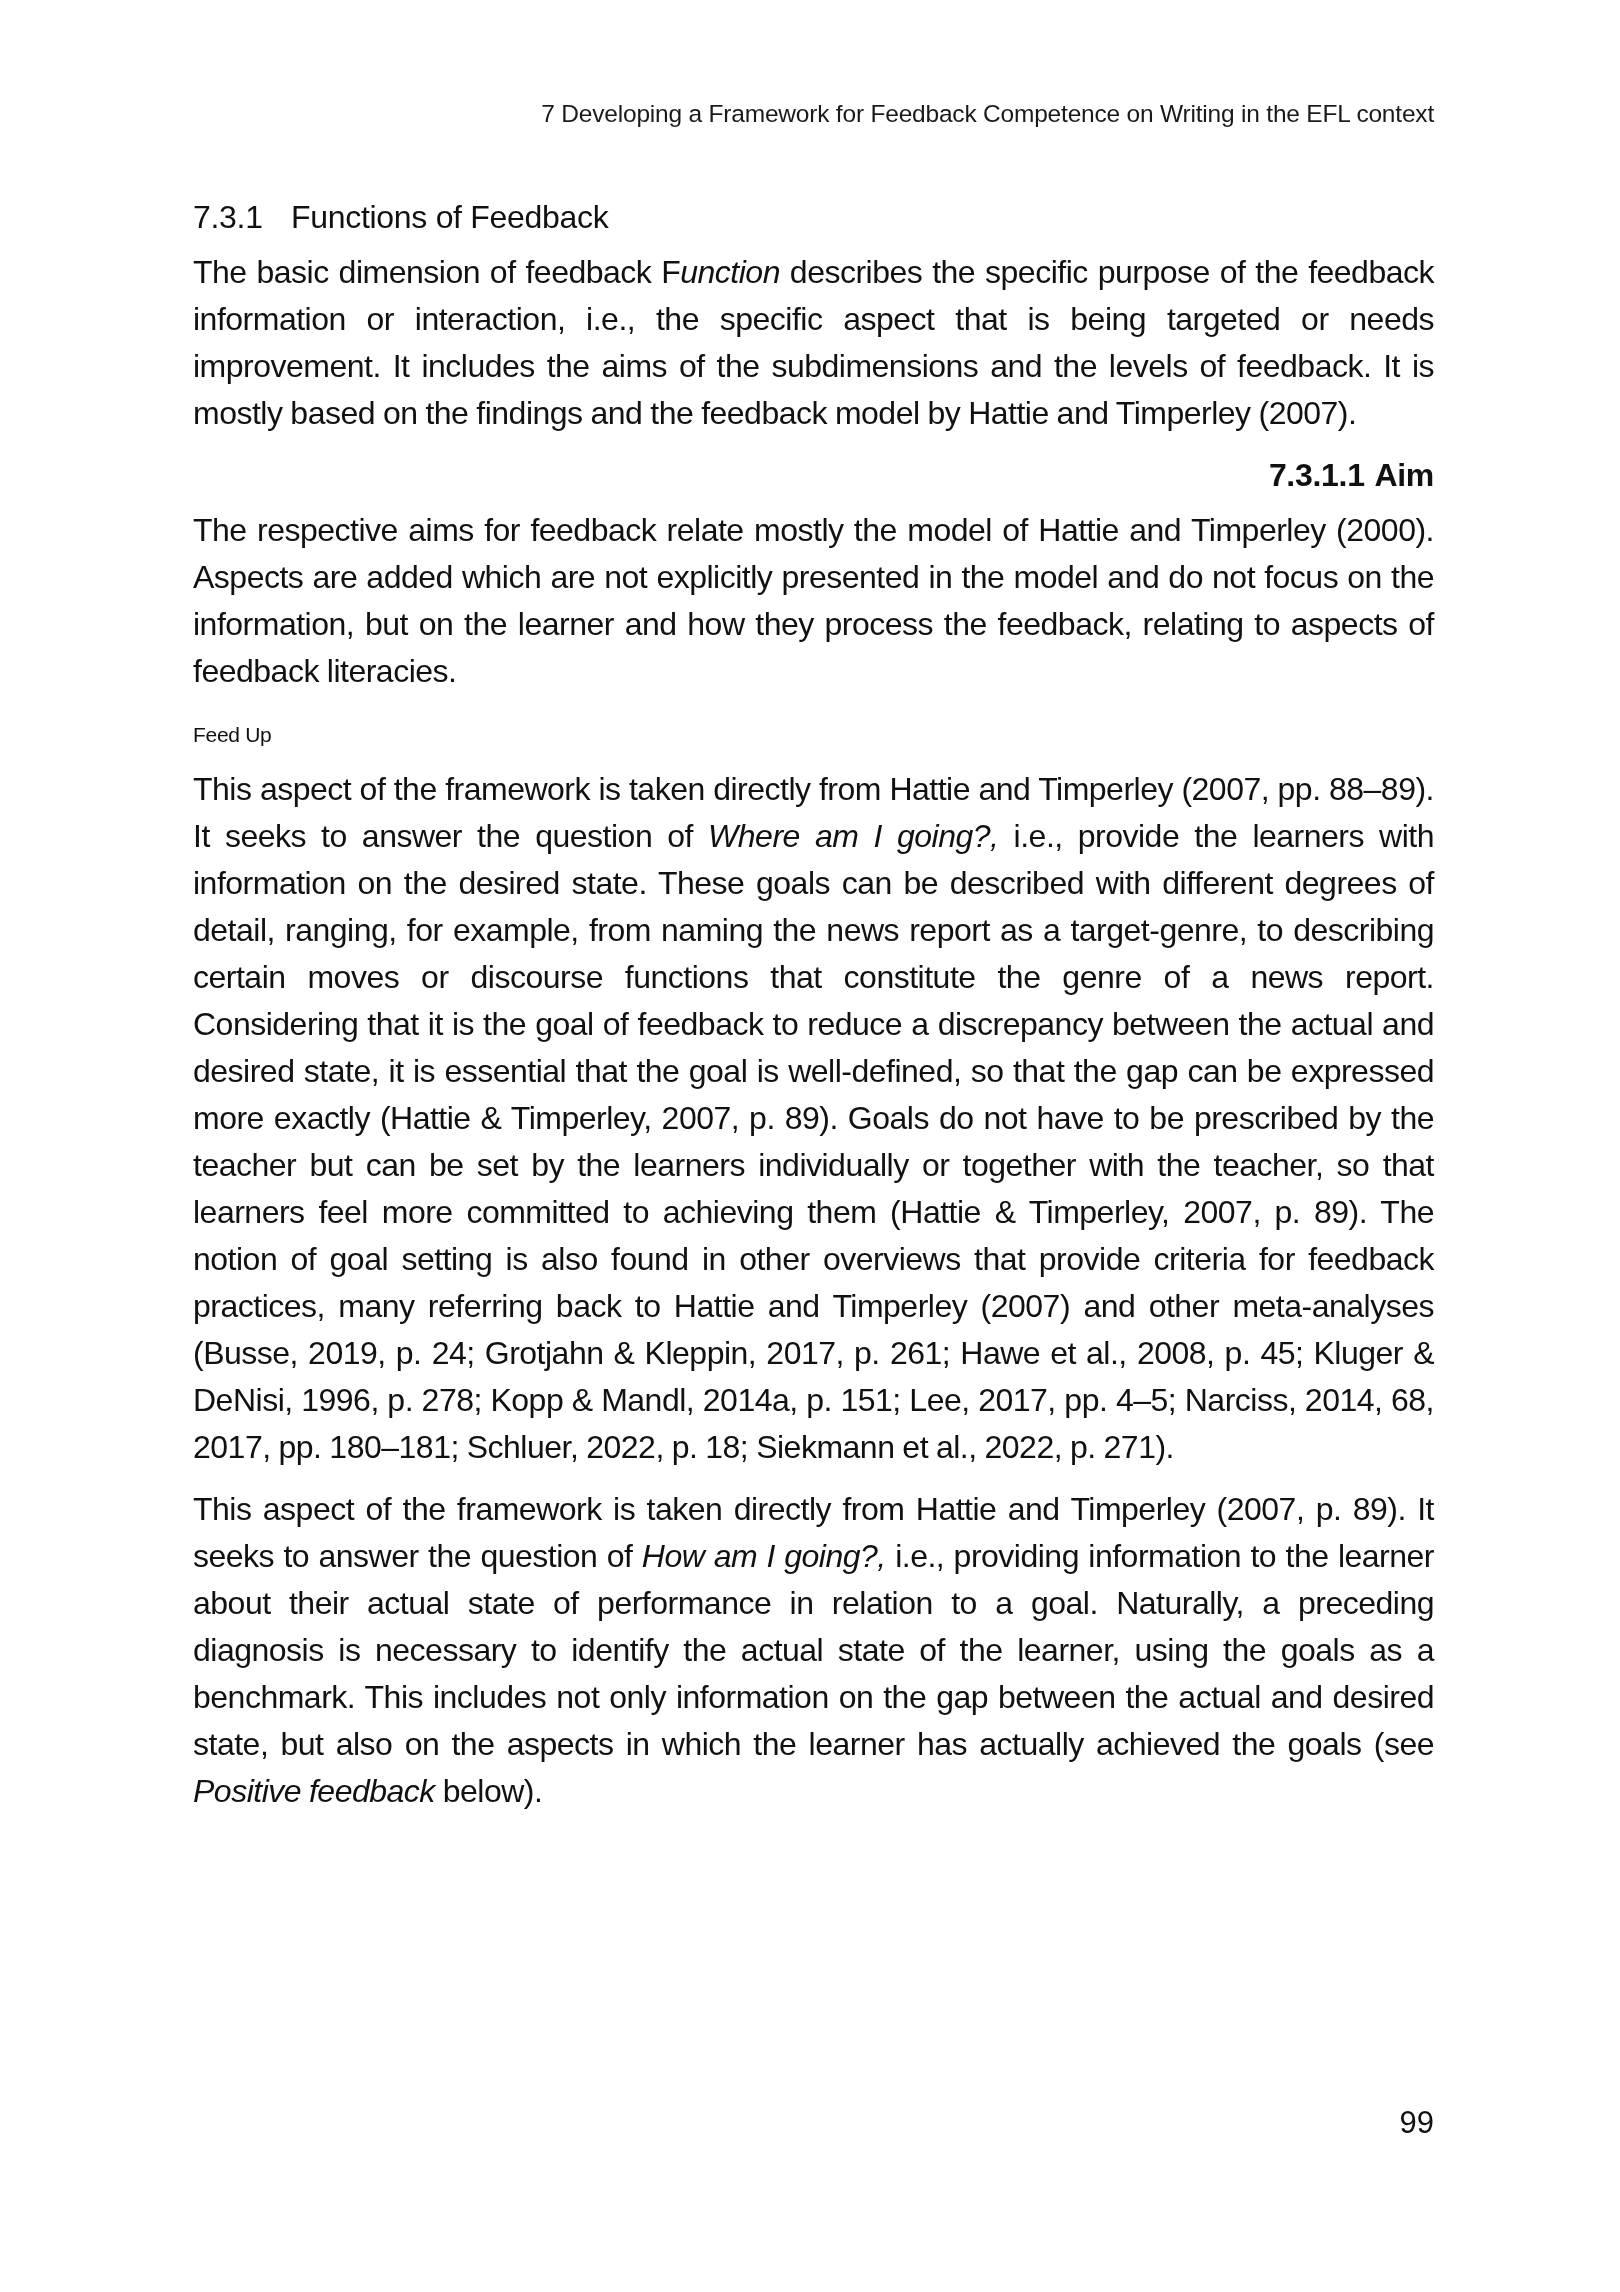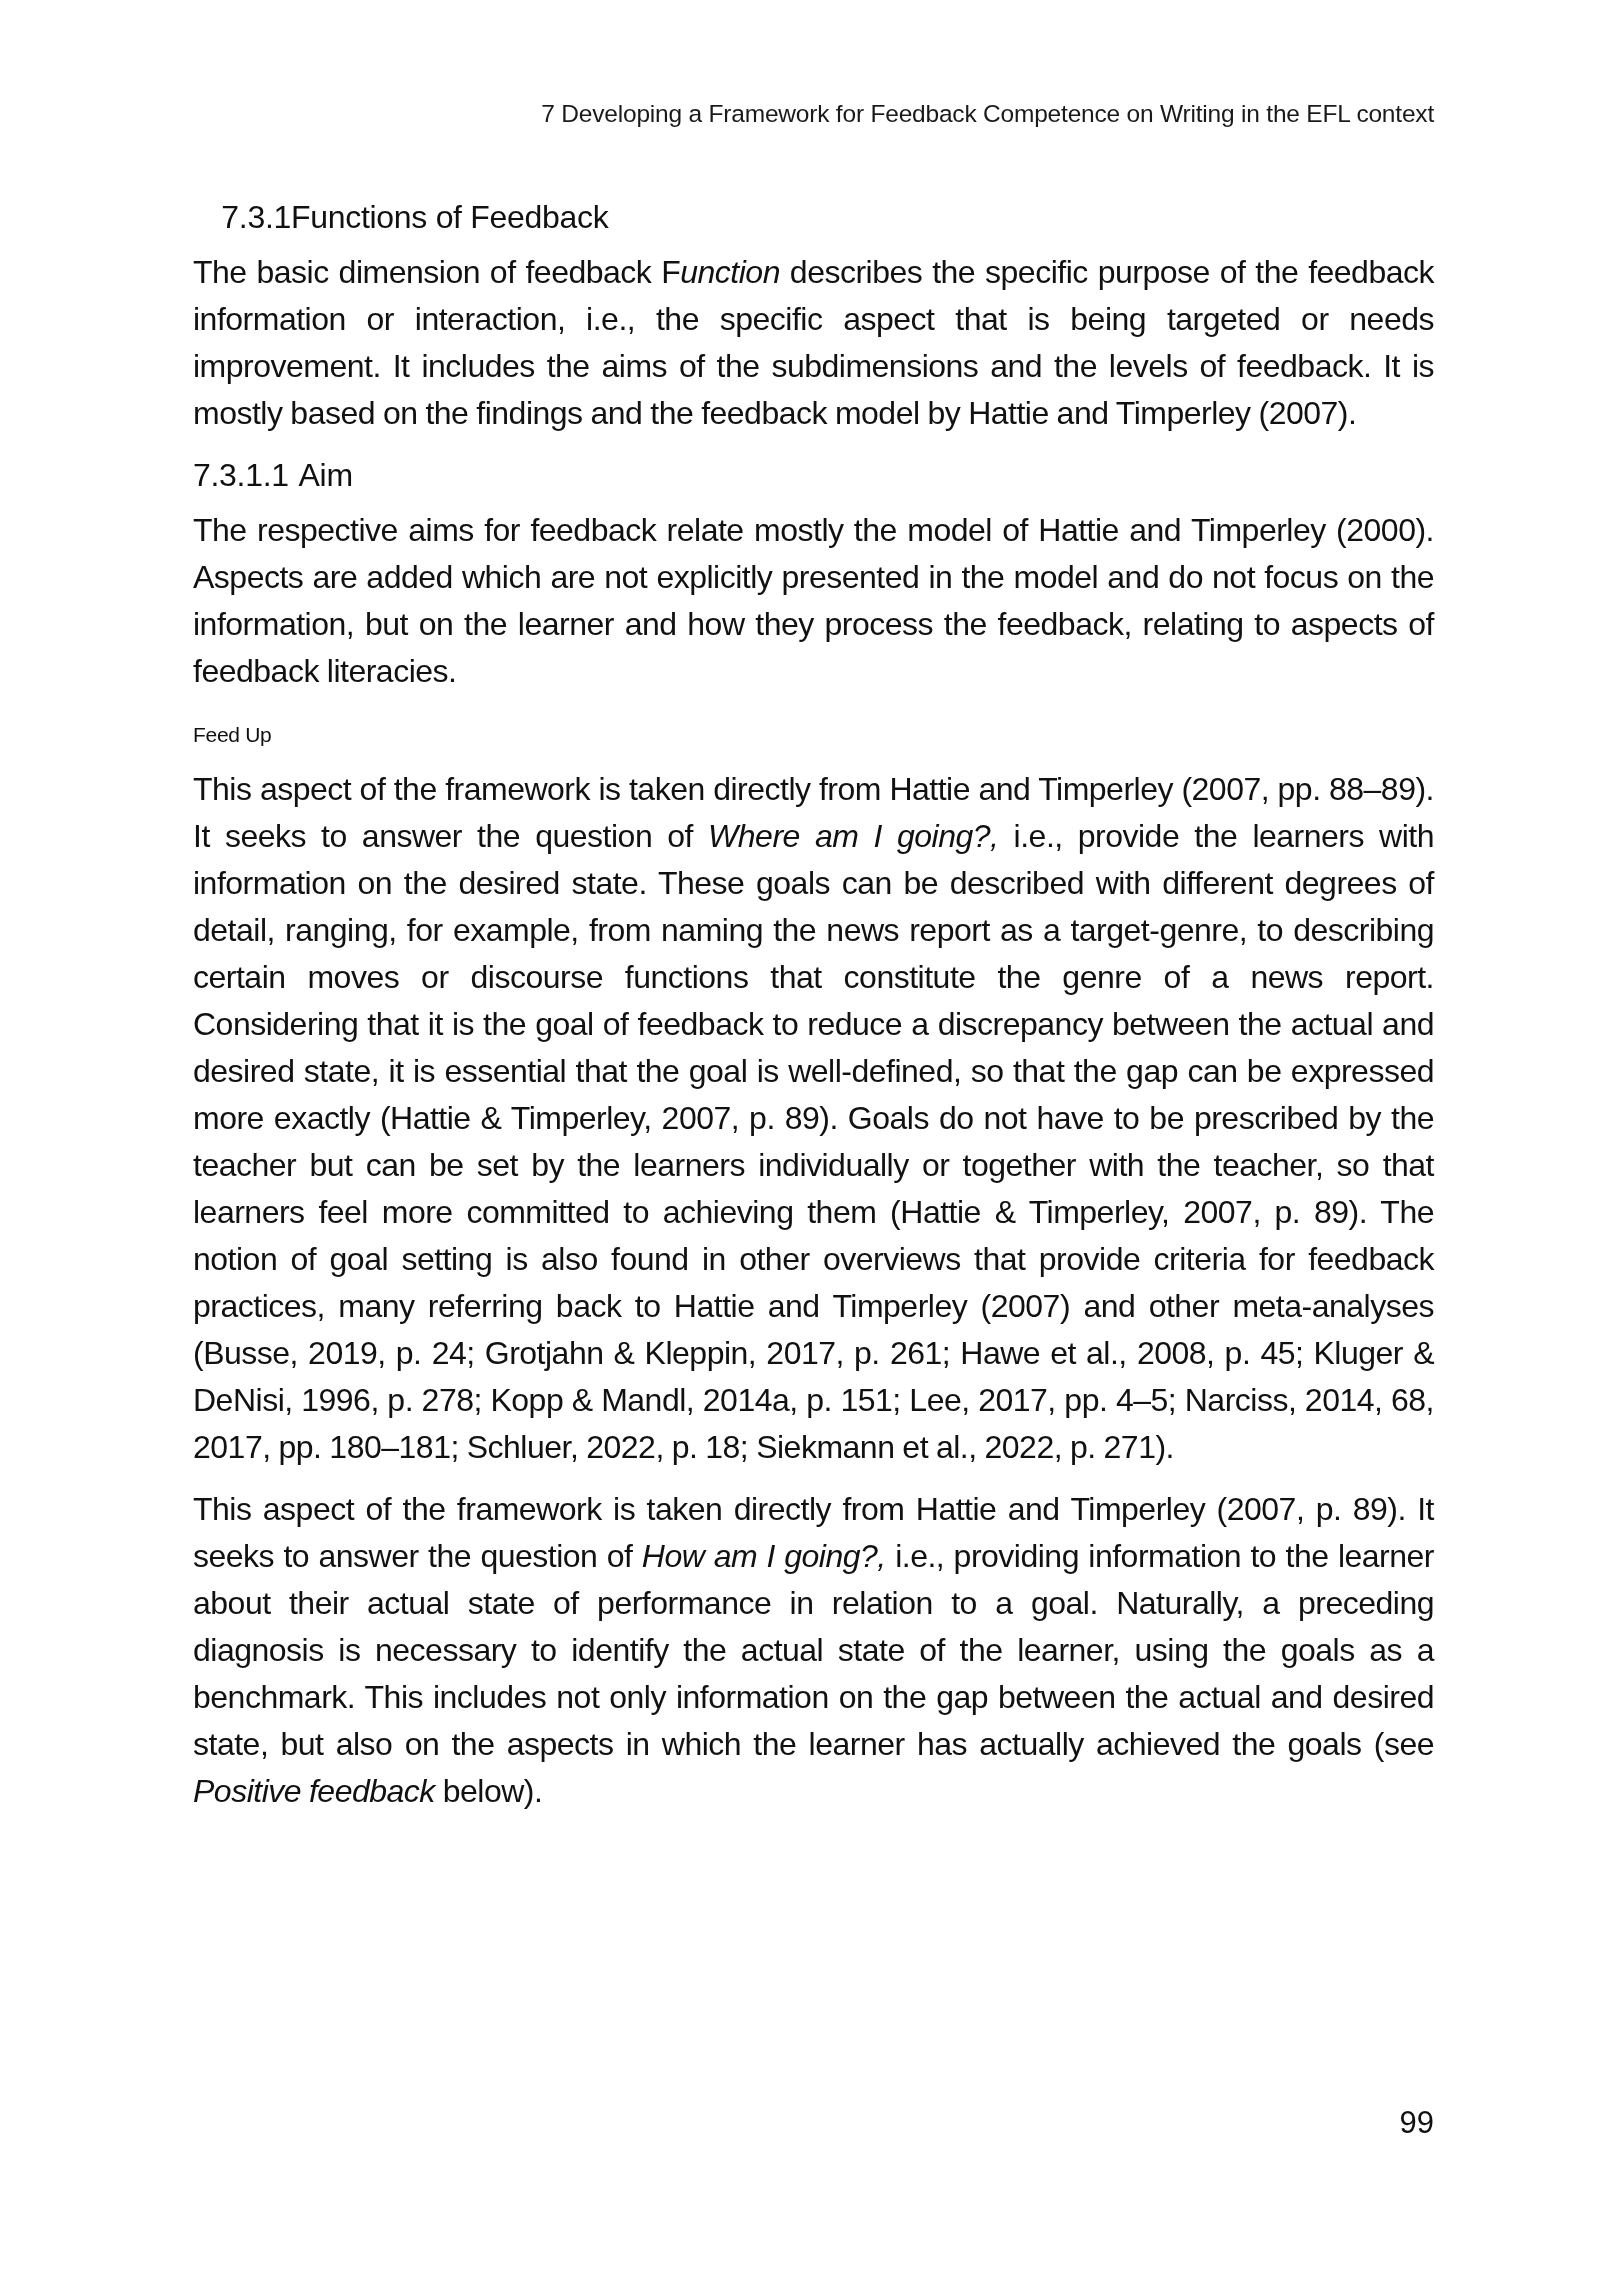--- a/index.html
+++ b/index.html
@@ -35,28 +35,28 @@
   .h3 {
     font-size: 32px;
     line-height: 47px;
     margin: 0 0 7.8px 0;
     font-weight: normal;
     letter-spacing: -0.3px;
   }
   .h3 .num {
     display: inline-block;
     width: 98px;
-    text-align: right;
   }
   .h4 {
     font-size: 32px;
     line-height: 47px;
     margin: 0 0 7.8px 0;
-    font-weight: normal;
+    font-weight: bold;
     letter-spacing: -0.3px;
+    text-align: right;
   }
   .h4 .num { margin-right: 9.8px; }
   .h-italic {
     font-size: 21px;
     line-height: 47px;
     margin: 0 0 7.8px 0;
     font-weight: normal;
     letter-spacing: -0.3px;
   }
   p.body {

